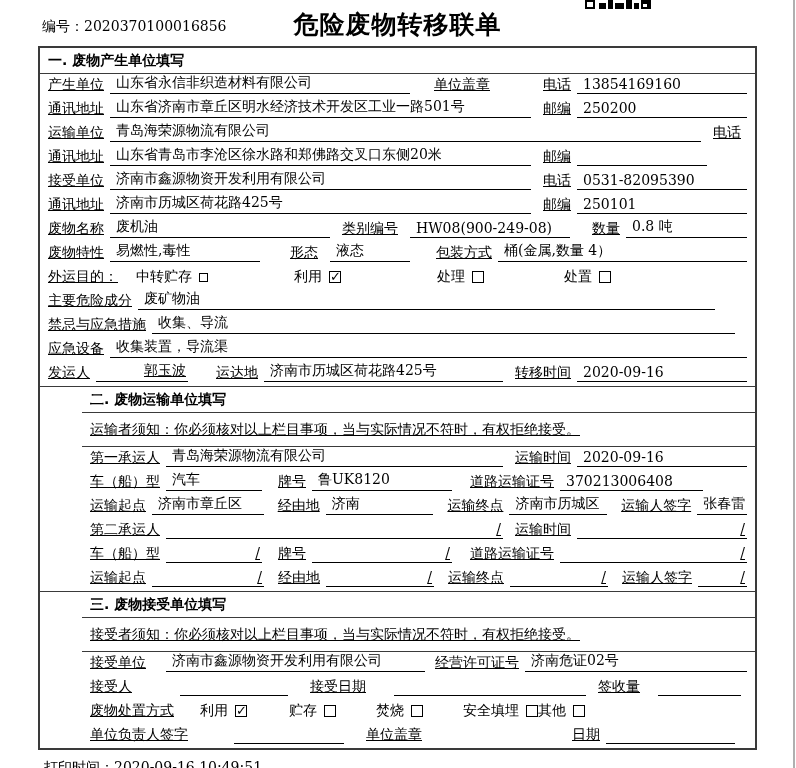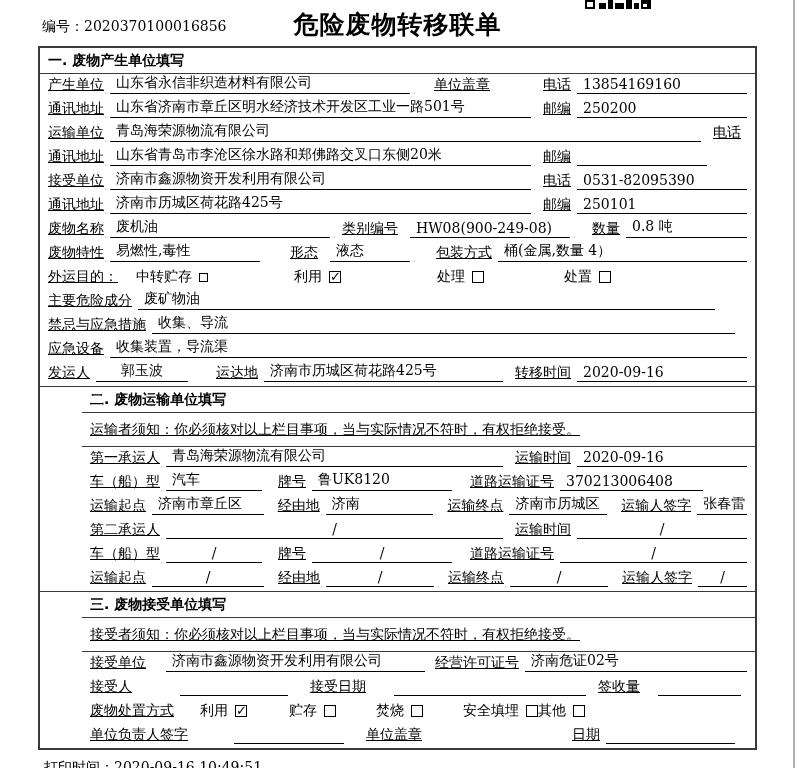--- a/index.html
+++ b/index.html
@@ -31,21 +31,21 @@
   .notice { padding:8px 8px 7px; border-bottom:1px solid #3a3a3a; white-space:nowrap;text-decoration:underline; }
 
   .row { display:flex; align-items:flex-end; height:24px; padding:0 8px 4px; white-space:nowrap; }
   .lbl { margin-right:6px;text-decoration:underline; }
   .u {
     border-bottom:1px solid #000; padding:0 2px 1px 6px;
     min-height:16px; overflow:hidden;
   }
   .grow { flex:1 1 auto; }
   .spacer { flex:1 1 auto; }
-  .c { text-align:center; padding-left:2px; }
+  .c { text-align:right; padding-left:2px;text-decoration:underline; }
 
   .opt { display:inline-flex; align-items:center; }
   .cb {
     width:12px; height:12px; border:1px solid #000; display:inline-block;
     margin-left:7px; position:relative; background:#fff; flex:none;
   }
   .cb.small { width:9px; height:9px; }
   .cb.checked::after {
     content:"\2713"; position:absolute; left:0px; top:-3px;
     font-size:13px; font-family:"DejaVu Sans","Liberation Sans",sans-serif;

